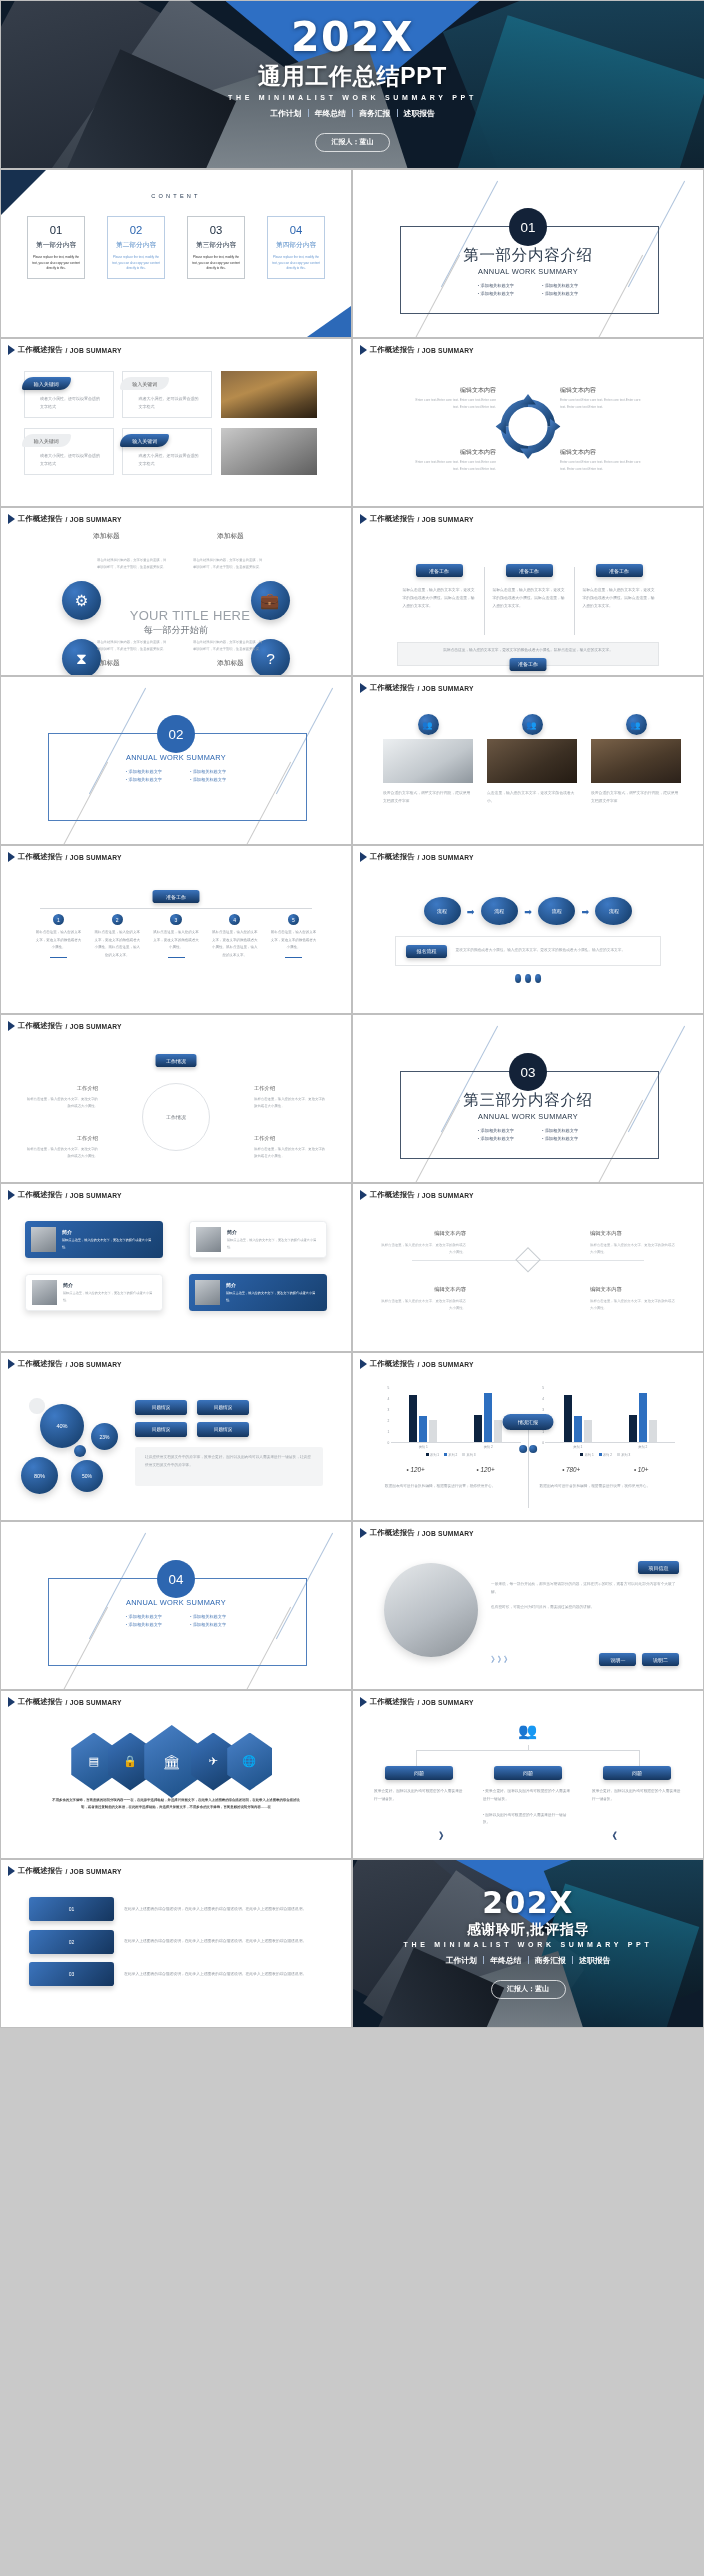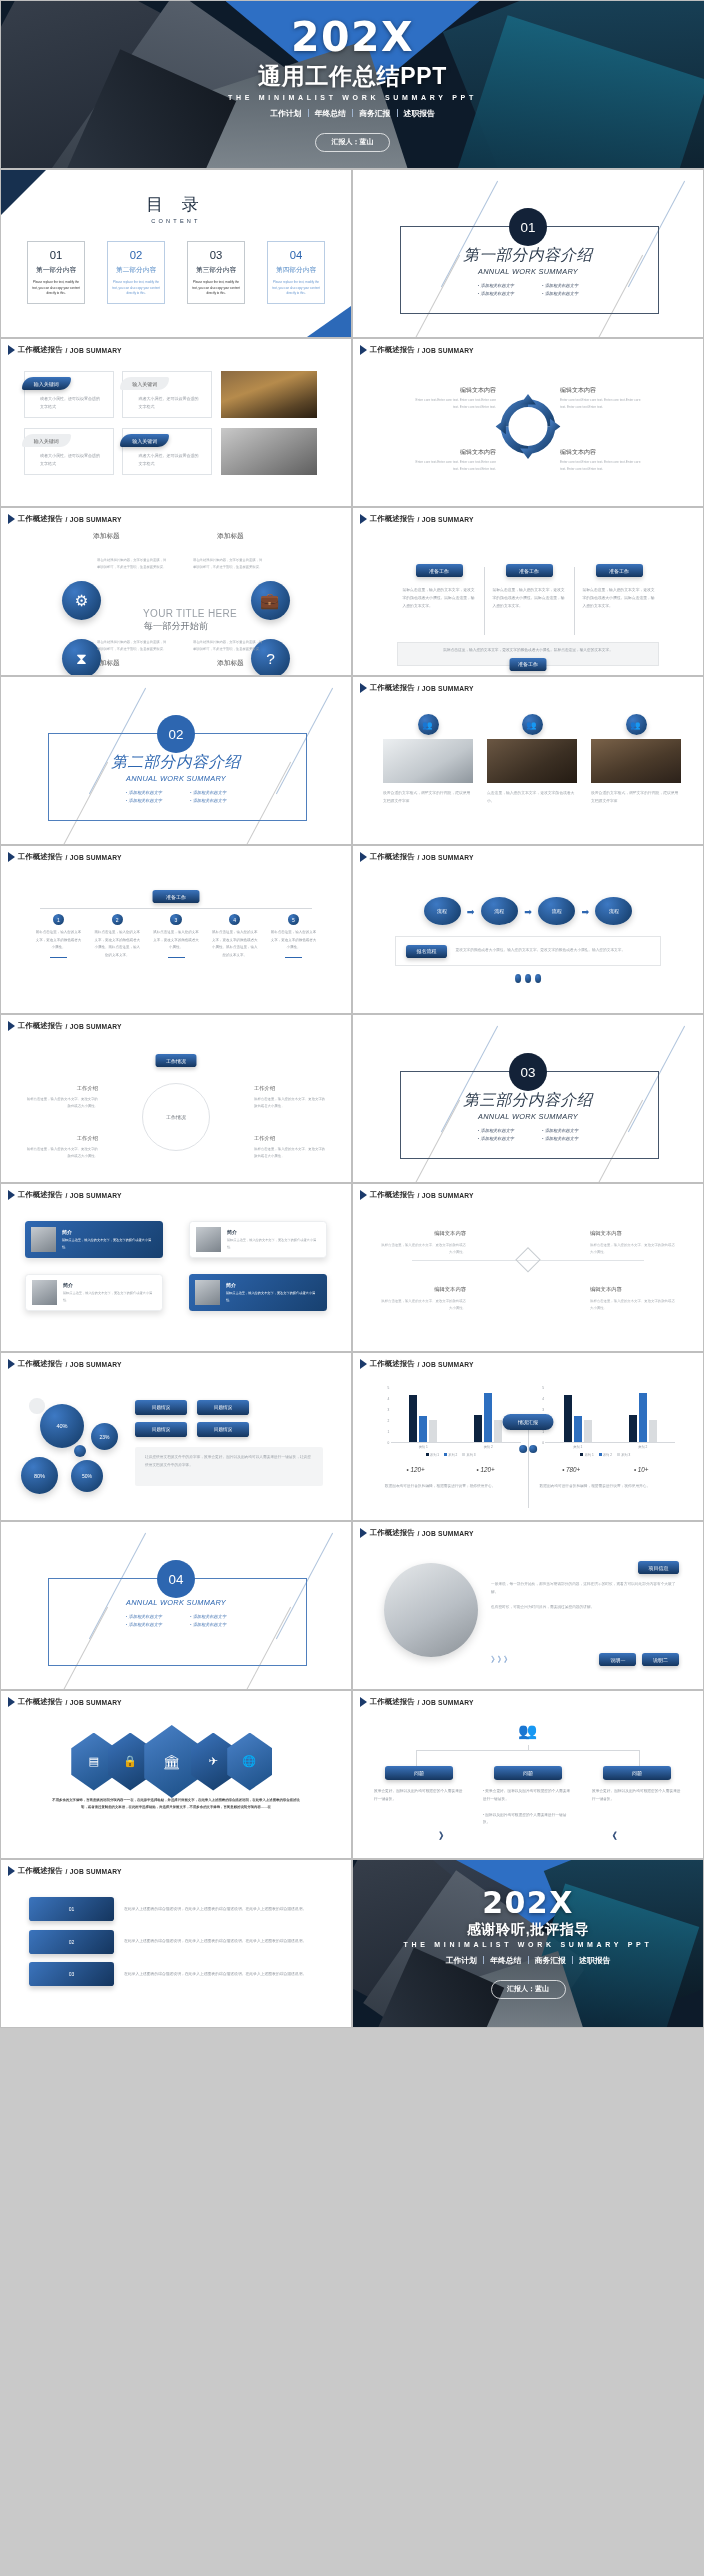--- a/index.html
+++ b/index.html
@@ -91,21 +91,21 @@
   .sec .d3 { left:78px; top:78px; background:#bbb; }
   .sec .d4 { left:261px; top:78px; background:#bbb; }
   .sec-box { position:absolute; left:47px; top:56px; width:259px; height:88px;
       border:0.7px solid #46566b; }
   .sec-box.blue { border-color:#4f7fbd; }
   .sec-badge { position:absolute; left:50%; top:38px; transform:translateX(-50%);
       width:38px; height:38px; border-radius:50%; background:#132238; color:#fff;
       display:flex; align-items:center; justify-content:center;
       font-size:13.4px; z-index:3; }
   .sec-badge.blue { background:#2d66b0; }
-  .sec-t { position:absolute; left:0; right:0; top:75px; text-align:center;font-style:italic; }
+  .sec-t { position:absolute; left:0; right:0; top:75px; text-align:center; }
   .sec-t .zh { font-size:15.5px; color:#2b3a4c; letter-spacing:0.7px; font-weight:300; }
   .sec-t.blue .zh { color:#2d66b0; }
   .sec-t .en { font-size:7.4px; color:#2b3a4c; letter-spacing:0.3px; margin-top:1.4px; }
   .sec-t.blue .en { color:#2d66b0; }
   .sec-bul { display:flex; justify-content:center; gap:28px; margin-top:5.6px; }
   .sec-bul ul { list-style:none; }
   .sec-bul li { font-size:4.2px; color:#44536a; line-height:1.95; }
   .sec-bul li:before { content:"• "; }
   .sec-t.blue ~ .sec-bul li, .sec-bul.blue li { color:#4a79b5; }
   .pill { background:linear-gradient(180deg,#3b74bd,#15365f);
@@ -142,21 +142,21 @@
   .cl-br { right:58px; top:109px; text-align:left; }
 
   
   .ic { position:absolute; width:39px; height:39px; border-radius:50%;
       background:radial-gradient(circle at 32% 28%,#3d79c4,#123862);
       color:#fff; display:flex; align-items:center; justify-content:center;
       font-size:15.5px; box-shadow:0 3.5px 7px rgba(0,0,0,.2); }
   .icbox { position:absolute; width:72px; font-size:3.3px; color:#9aa0a7; line-height:2.05; }
   .ictt { position:absolute; font-size:6.7px; color:#555; }
   .ctr-mid { position:absolute; left:0; right:0; top:100px; text-align:center; }
-  .ctr-mid .a { font-size:10px; color:#9aa0a7; letter-spacing:0.3px;padding-left:28px; }
+  .ctr-mid .a { font-size:13px; color:#9aa0a7; letter-spacing:0.3px;padding-left:28px; }
   .ctr-mid .b { font-size:9.2px; color:#6f757c; margin-top:1.4px; }
 
   
   .col3 { position:absolute; left:41px; top:56px; display:flex; gap:0; }
   .col3 .c { width:90px; padding:0 8.5px; position:relative; }
   .col3 .c + .c:before { content:""; position:absolute; left:0; top:2.8px;
       width:0.7px; height:68px; background:#d5d8dc; }
   .col3 .p { width:47px; margin:0 auto; }
   .col3 .d { font-size:3.8px; color:#8e949c; line-height:2.1; margin-top:10px; }
   .note-box { position:absolute; left:44px; right:44px; top:134px; height:24px;
@@ -356,21 +356,20 @@
         <span>述职报告</span>
       </div>
       <div class="cv-pill">汇报人：蓝山</div>
     </div>
   </div>
 
   <div class="slide s-half">
     <div class="toc-corner"></div>
     <div class="toc-tri-br"></div>
     <div class="toc-h">
-      <div class="zh">目 录</div>
       <div class="en">CONTENT</div>
     </div>
     <div class="toc-cards">
       <div class="toc-card">
         <div class="num">01</div>
         <div class="tt">第一部分内容</div>
         <div class="dd">Please replace the text, modify the text, you can also copy your content directly to this.</div>
       </div>
       <div class="toc-card alt">
         <div class="num">02</div>
@@ -534,21 +533,20 @@
   </div>
 
   <div class="slide s-half sec">
     <div class="diag d1"></div>
     <div class="diag d2"></div>
     <div class="diag d3"></div>
     <div class="diag d4"></div>
     <div class="sec-box blue"></div>
     <div class="sec-badge blue">02</div>
     <div class="sec-t blue">
-      <div class="zh">第二部分内容介绍</div>
       <div class="en">ANNUAL WORK SUMMARY</div>
       <div class="sec-bul blue">
         <ul>
           <li>添加相关标题文字</li>
           <li>添加相关标题文字</li>
         </ul>
         <ul>
           <li>添加相关标题文字</li>
           <li>添加相关标题文字</li>
         </ul>

